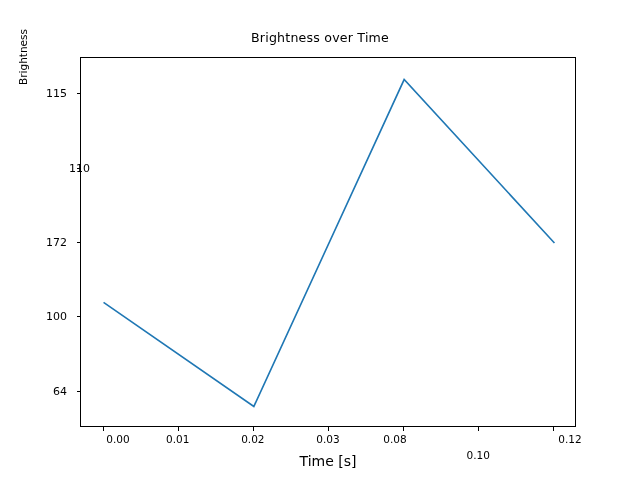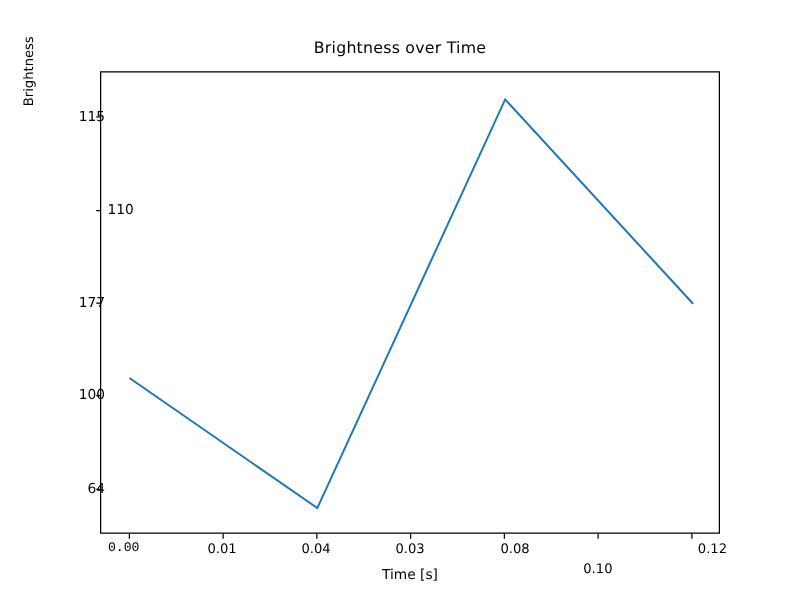--- a/index.html
+++ b/index.html
@@ -65,36 +65,36 @@
   .ticklabel-x {
     position: absolute;
     top: 433px;
     font-size: 10.5px;
     color: #000000;
     transform: translateX(-50%);
     white-space: nowrap;
   }
   .ticklabel-y {
     position: absolute;
-    left: 84px;
+    left: 67px;
     font-size: 11px;
     color: #000000;
     transform: translateY(-50%);
     text-align: right;
     white-space: nowrap;
   }
   .ticklabel-y span { display: inline-block; transform: translateX(-100%); }
   
   #xlabel {
     position: absolute;
     left: 80px;
     width: 496px;
     top: 453px;
     text-align: center;
-    font-size: 11px;
+    font-size: 14px;
     color: #000000;
   }
   #ylabel {
     position: absolute;
     left: 0px;
     top: 0px;
     width: 370px;
     height: 14px;
     transform: translate(17px, 242px) rotate(-90deg);
     transform-origin: left top;
@@ -111,41 +111,41 @@
   <div id="chart-title">Brightness over Time</div>
 
   <div id="axes">
     <svg id="plot-svg" viewBox="0 0 496 370" preserveAspectRatio="none">
       <polyline id="series-line" fill="none" stroke="#1f77b4" stroke-width="1.6" stroke-linejoin="miter" stroke-linecap="butt" points="22.55,244.44 172.85,348.45 323.15,21.55 473.45,185.00"></polyline>
     </svg>
   </div>
 
   <div id="xticks-layer">
       <div class="tick-x" style="left: 102.55px;"></div>
-      <div class="ticklabel-x" style="left: 99px; font-family: Liberation Mono, monospace;">0.00</div>
+      <div class="ticklabel-x" style="left: 118px;">0.00</div>
       <div class="tick-x" style="left: 177.7px;"></div>
       <div class="ticklabel-x" style="left: 177.7px;">0.01</div>
       <div class="tick-x" style="left: 252.85px;"></div>
-      <div class="ticklabel-x" style="left: 252.85px;">0.04</div>
+      <div class="ticklabel-x" style="left: 252.85px;">0.02</div>
       <div class="tick-x" style="left: 328px;"></div>
       <div class="ticklabel-x" style="left: 328px;">0.03</div>
       <div class="tick-x" style="left: 403.15px;"></div>
-      <div class="ticklabel-x" style="left: 412px;">0.08</div>
+      <div class="ticklabel-x" style="left: 395px;">0.08</div>
       <div class="tick-x" style="left: 478.3px;"></div>
       <div class="ticklabel-x" style="left: 478.3px; margin-top: 16px;">0.10</div>
       <div class="tick-x" style="left: 553.45px;"></div>
       <div class="ticklabel-x" style="left: 553.45px; padding-left: 33px;">0.12</div>
     </div>
   <div id="yticks-layer">
       <div class="tick-y" style="top: 390.59px;"></div>
       <div class="ticklabel-y" style="top: 390.59px;"><span>64</span></div>
       <div class="tick-y" style="top: 316.3px;"></div>
       <div class="ticklabel-y" style="top: 316.3px;"><span>100</span></div>
       <div class="tick-y" style="top: 242px;"></div>
-      <div class="ticklabel-y" style="top: 242px;"><span>177</span></div>
+      <div class="ticklabel-y" style="top: 242px;"><span>172</span></div>
       <div class="tick-y" style="top: 167.7px;"></div>
       <div class="ticklabel-y" style="top: 167.7px; margin-left: 23px;"><span>110</span></div>
       <div class="tick-y" style="top: 93.41px;"></div>
       <div class="ticklabel-y" style="top: 93.41px;"><span>115</span></div>
     </div>
 
   <div id="xlabel">Time [s]</div>
   <div id="ylabel">Brightness</div>
 
 </div>

